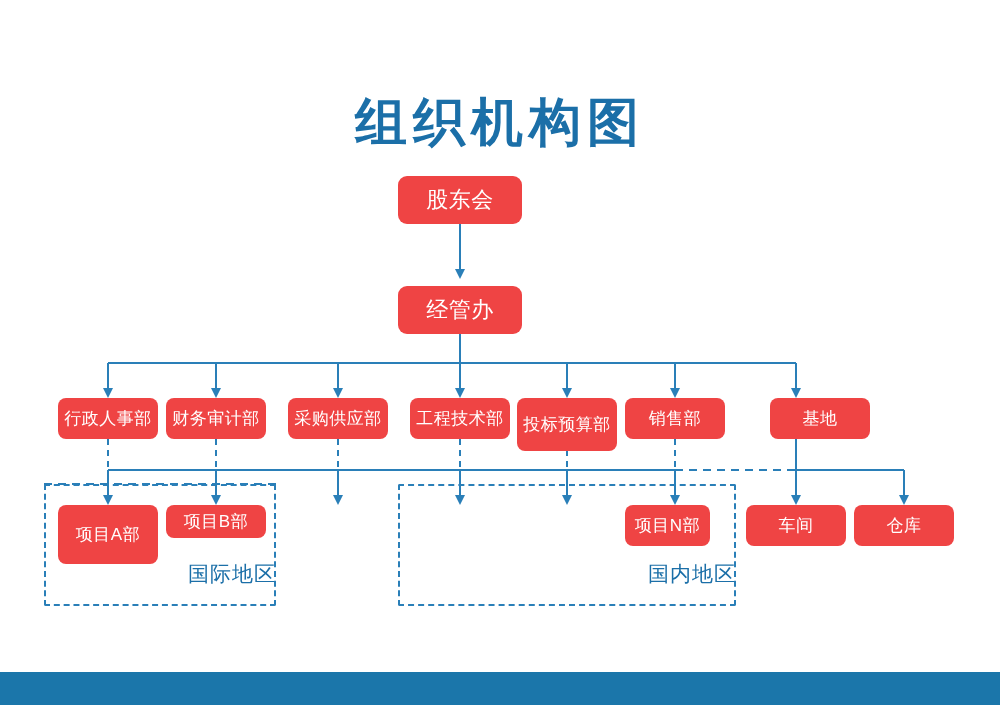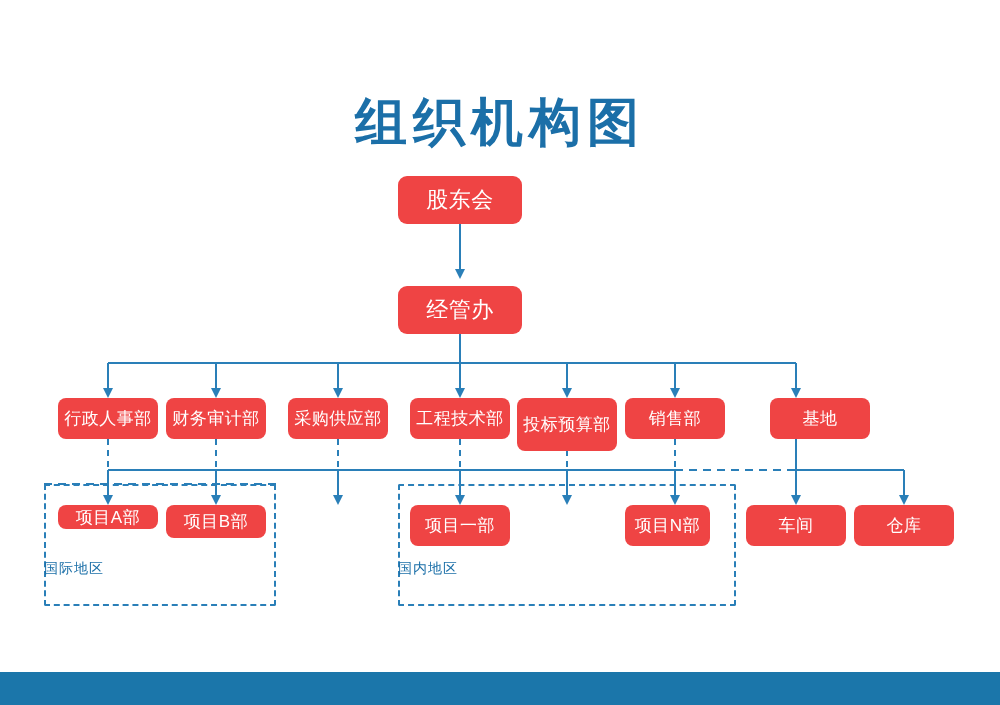--- a/index.html
+++ b/index.html
@@ -64,23 +64,23 @@
   .group-box {
     position: absolute;
     border: 2px dashed #2a7fb8;
     border-radius: 2px;
     box-sizing: border-box;
     background: transparent;
   }
   .group-label {
     position: absolute;
     color: #1b6fa8;
-    font-size: 14px;
+    font-size: 21px;
     letter-spacing: 1px;
-    text-align: left;
+    text-align: right;
     white-space: nowrap;
   }
 
   .footer-bar {
     position: absolute;
     left: 0;
     top: 672px;
     width: 1000px;
     height: 33px;
     background: #1b76aa;
@@ -149,22 +149,21 @@
   <div class="node top" style="left:398px; top:286px; width:124px; height:48px;">经管办</div>
 
   <div class="node" style="left:166px; top:398px; width:100px; height:41px;">财务审计部</div>
   <div class="node" style="left:58px; top:398px; width:100px; height:41px;">行政人事部</div>
   <div class="node" style="left:410px; top:398px; width:100px; height:41px;">工程技术部</div>
   <div class="node" style="left:288px; top:398px; width:100px; height:41px;">采购供应部</div>
   <div class="node" style="left:517px; top:398px; width:100px; height:53px;">投标预算部</div>
   <div class="node" style="left:625px; top:398px; width:100px; height:41px;">销售部</div>
   <div class="node" style="left:746px; top:398px; width:100px; height:41px;margin-left:24px;">基地</div>
 
-  <div class="node" style="left:58px; top:505px; width:100px; height:24px;">项目A部</div>
+  <div class="node" style="left:58px; top:505px; width:100px; height:59px;">项目A部</div>
   <div class="node" style="left:166px; top:505px; width:100px; height:33px;">项目B部</div>
-  <div class="node" style="left:410px; top:505px; width:100px; height:41px;">项目一部</div>
   <div class="node" style="left:625px; top:505px; width:85px; height:41px;">项目N部</div>
   <div class="node" style="left:746px; top:505px; width:100px; height:41px;text-align:center;">车间</div>
   <div class="node" style="left:854px; top:505px; width:100px; height:41px;">仓库</div>
 
   <div class="footer-bar"></div>
 
 </div>
 
 </body></html>

